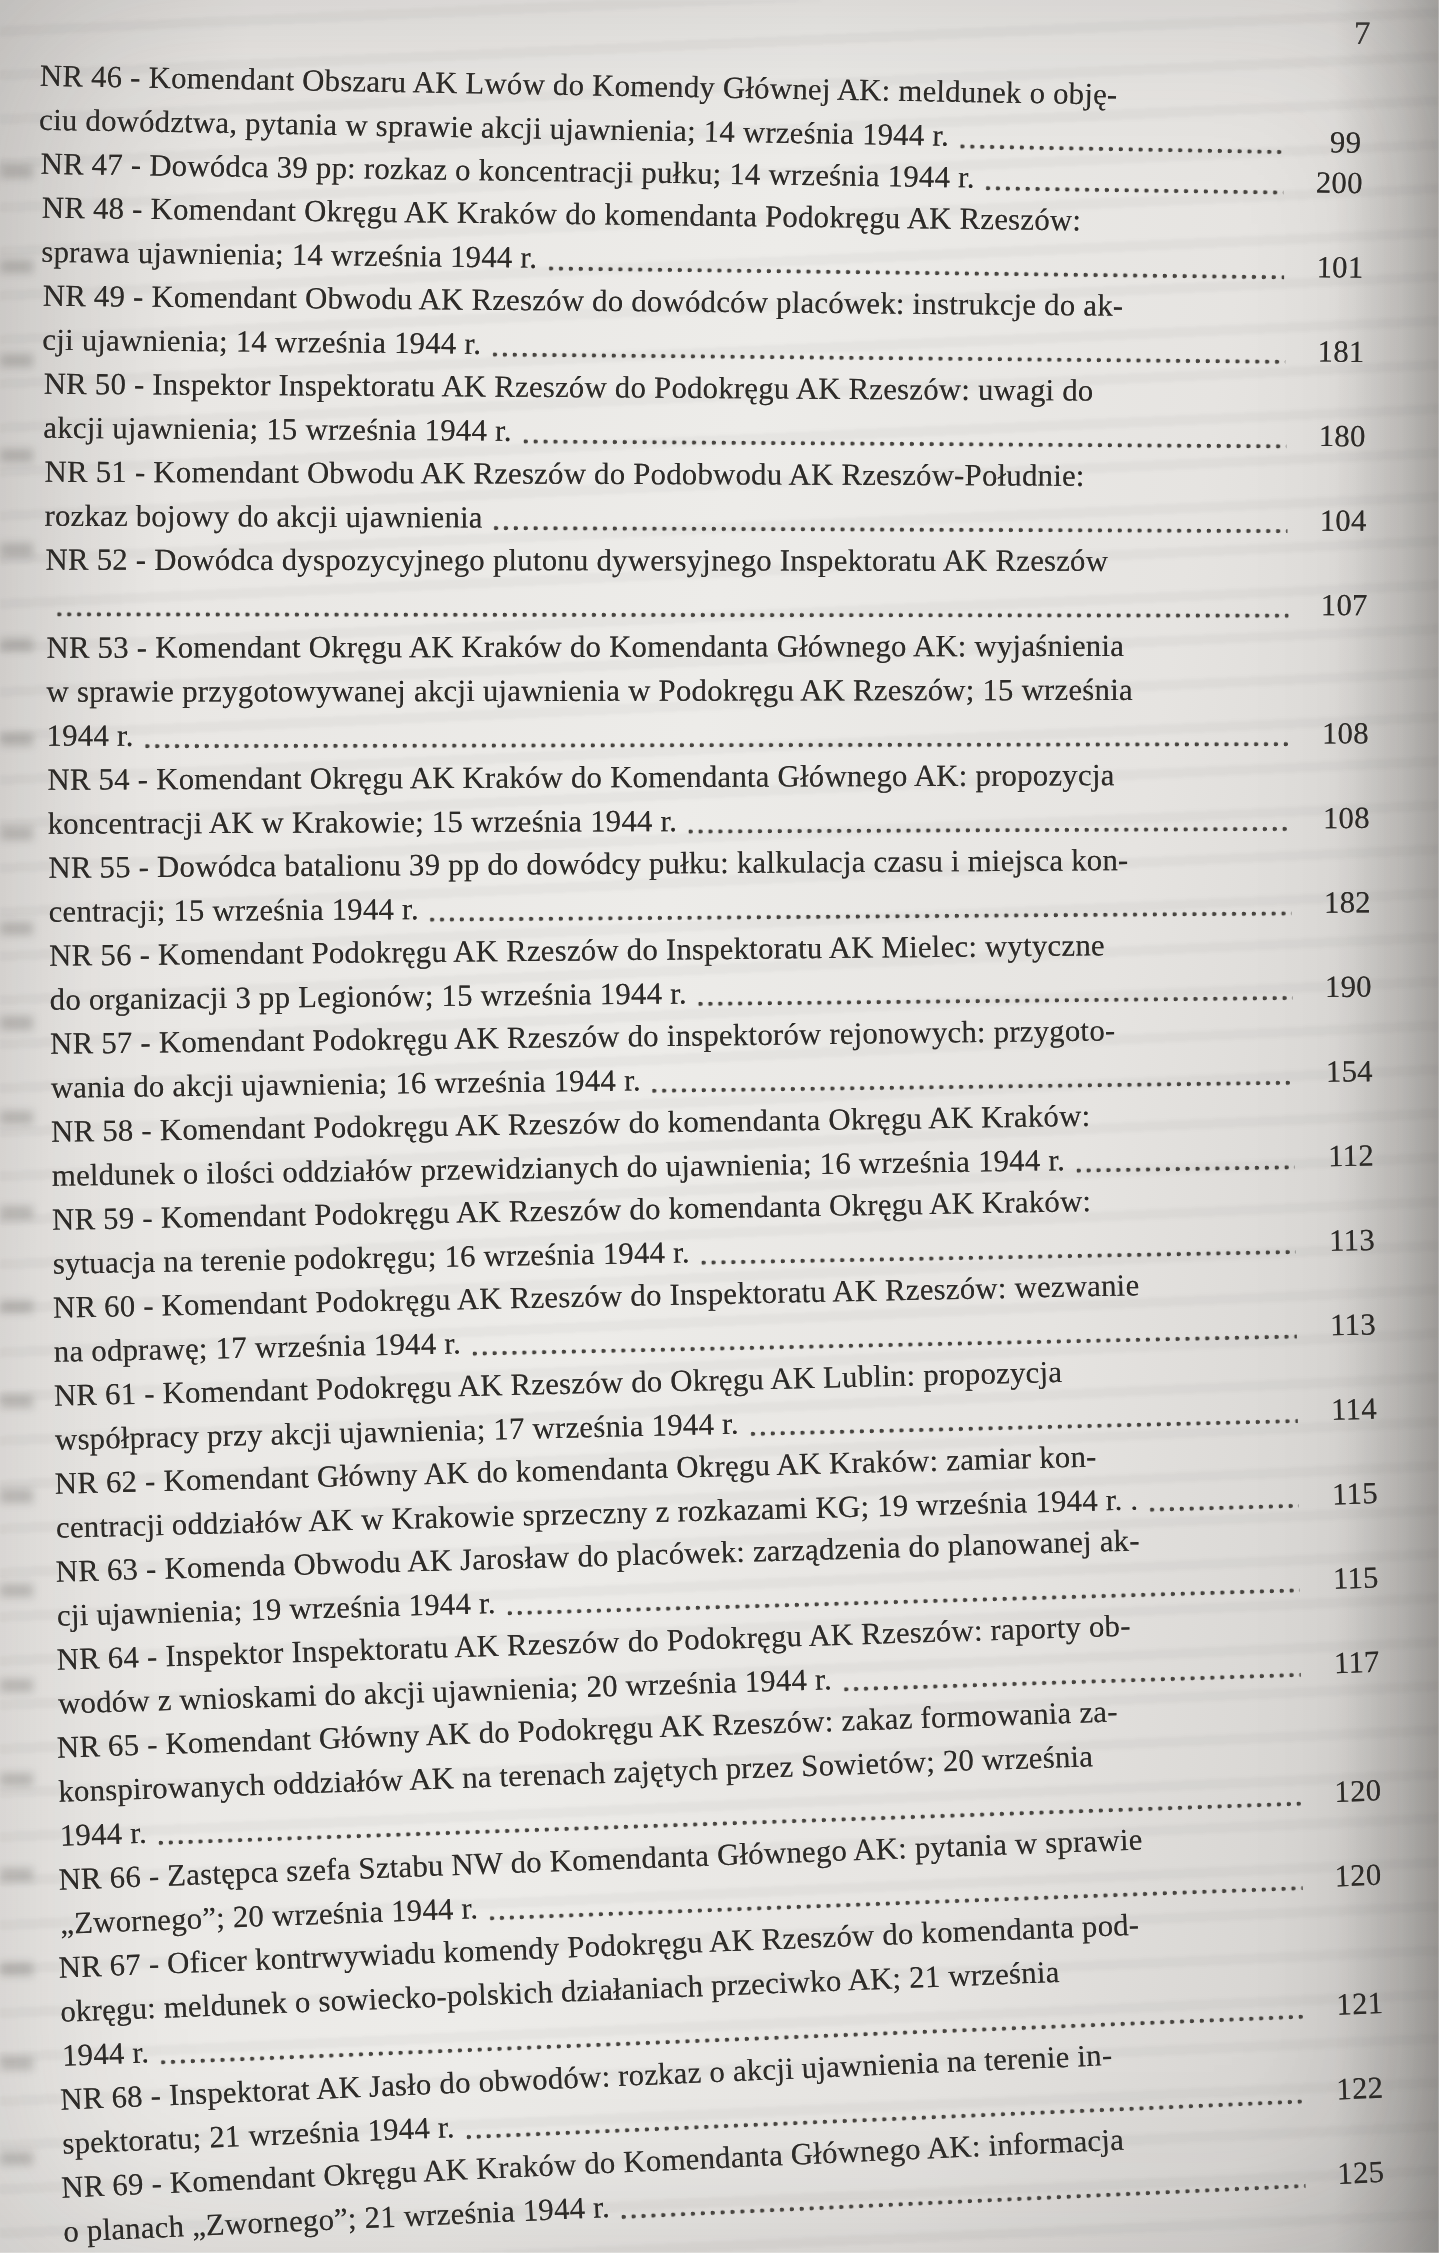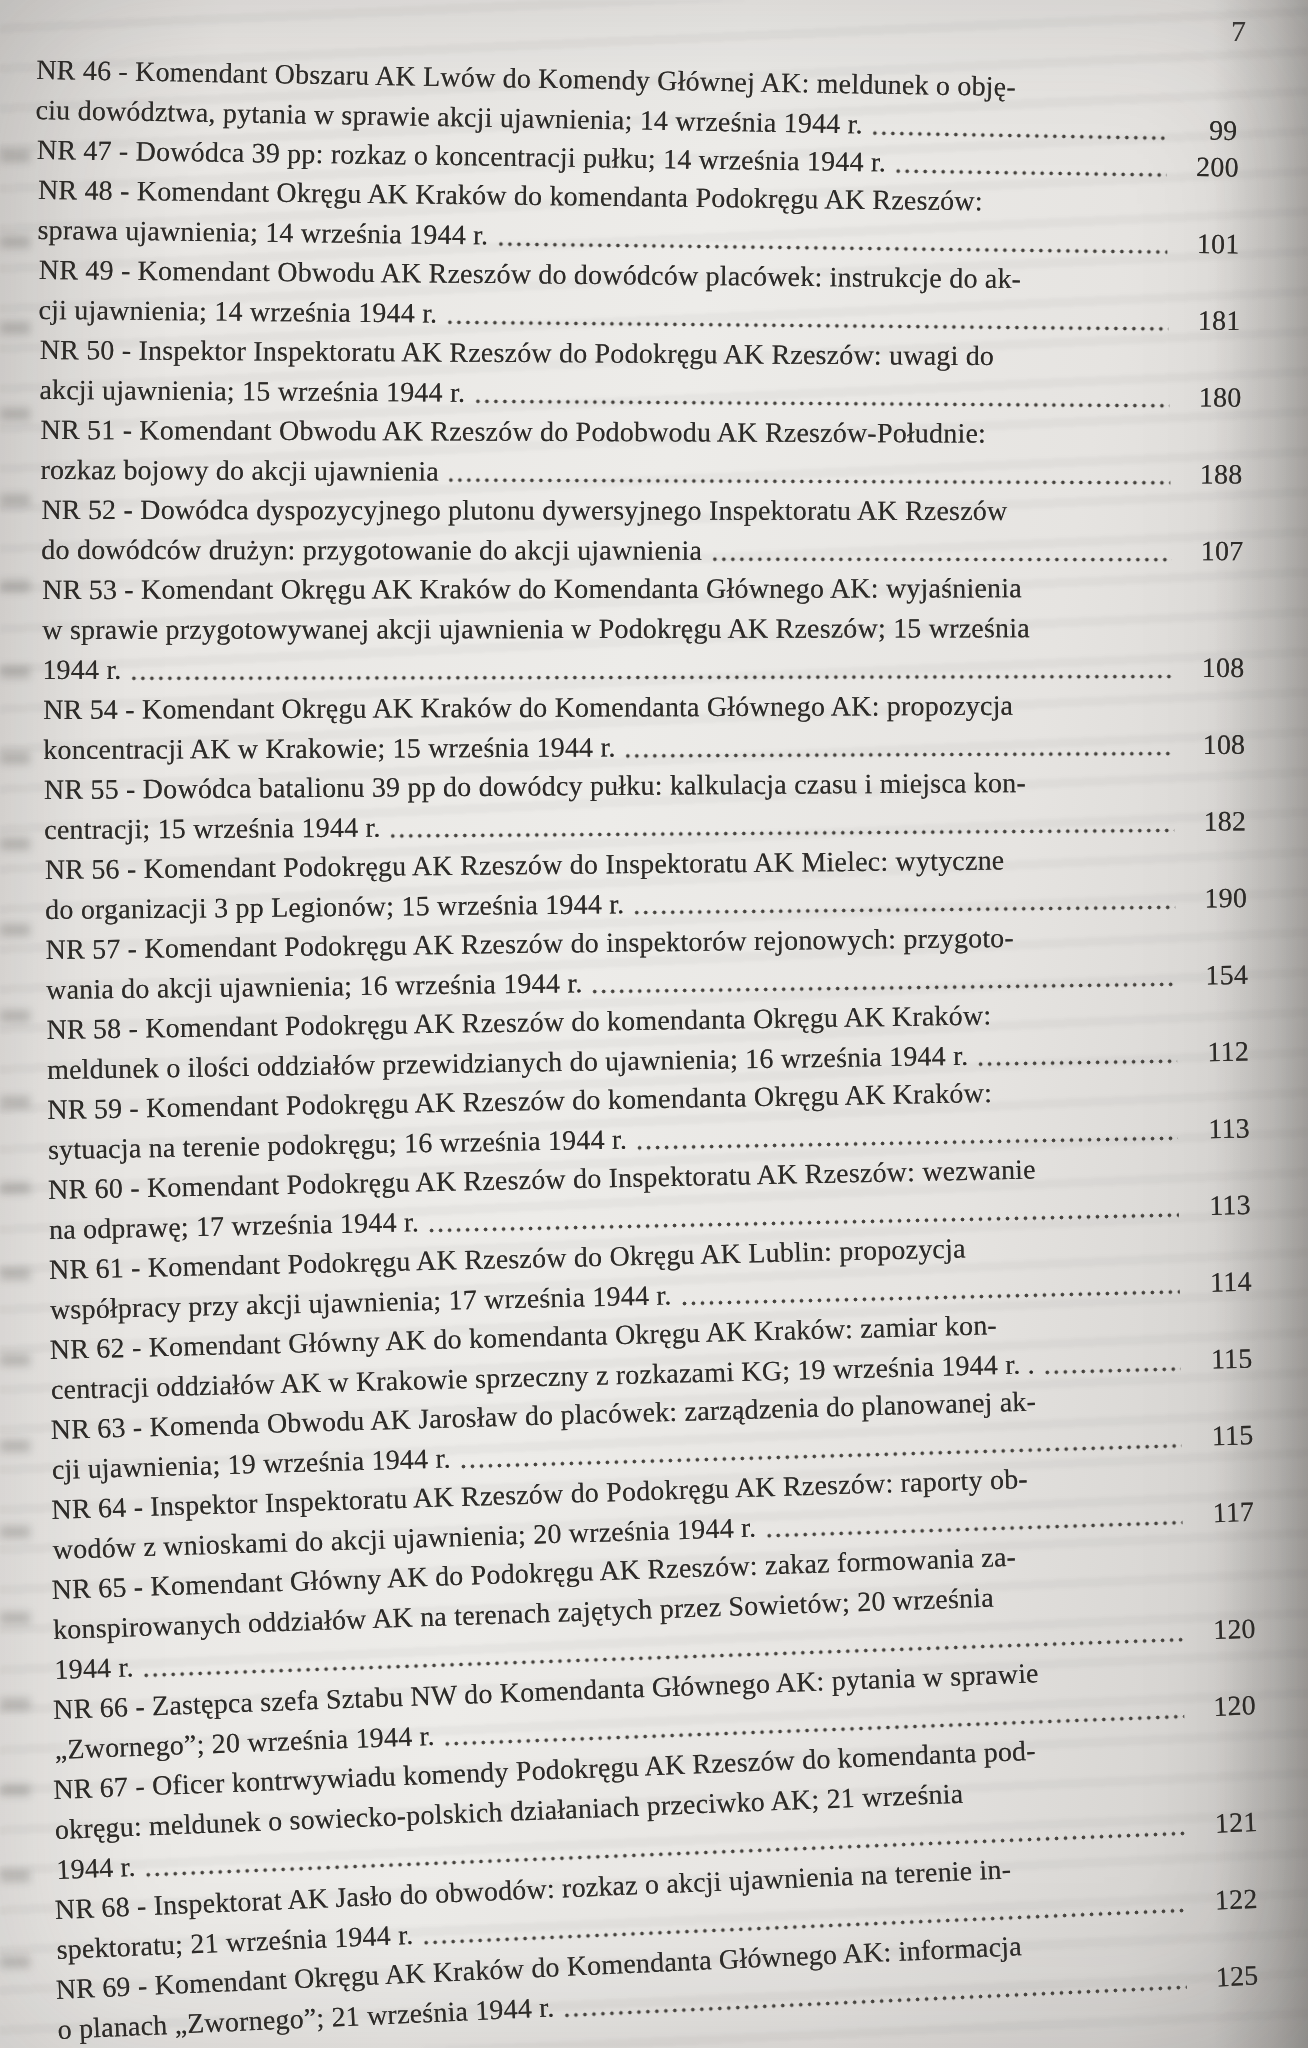--- a/index.html
+++ b/index.html
@@ -112,28 +112,27 @@
         <span class="dots"></span>
         <span class="pagenum">180</span>
       </div>
     </div>
 
   <div class="entry" style="transform: translateX(4.5px) rotate(0.22deg);">
       <div class="line">NR 51 - Komendant Obwodu AK Rzeszów do Podobwodu AK Rzeszów-Południe:</div>
       <div class="line last">
         <span class="line-text">rozkaz bojowy do akcji ujawnienia</span>
         <span class="dots"></span>
-        <span class="pagenum">188</span>
+        <span class="pagenum">104</span>
       </div>
     </div>
 
   <div class="entry" style="transform: translateX(5.4px) rotate(0.06deg);">
       <div class="line">NR 52 - Dowódca dyspozycyjnego plutonu dywersyjnego Inspektoratu AK Rzeszów</div>
       <div class="line last">
-        <span class="line-text">do dowódców drużyn: przygotowanie do akcji ujawnienia</span>
         <span class="dots"></span>
         <span class="pagenum">107</span>
       </div>
     </div>
 
   <div class="entry" style="transform: translateX(6.3px) rotate(-0.1deg);">
       <div class="line">NR 53 - Komendant Okręgu AK Kraków do Komendanta Głównego AK: wyjaśnienia</div>
       <div class="line">w sprawie przygotowywanej akcji ujawnienia w Podokręgu AK Rzeszów; 15 września</div>
       <div class="line last">
         <span class="line-text">1944 r.</span>

